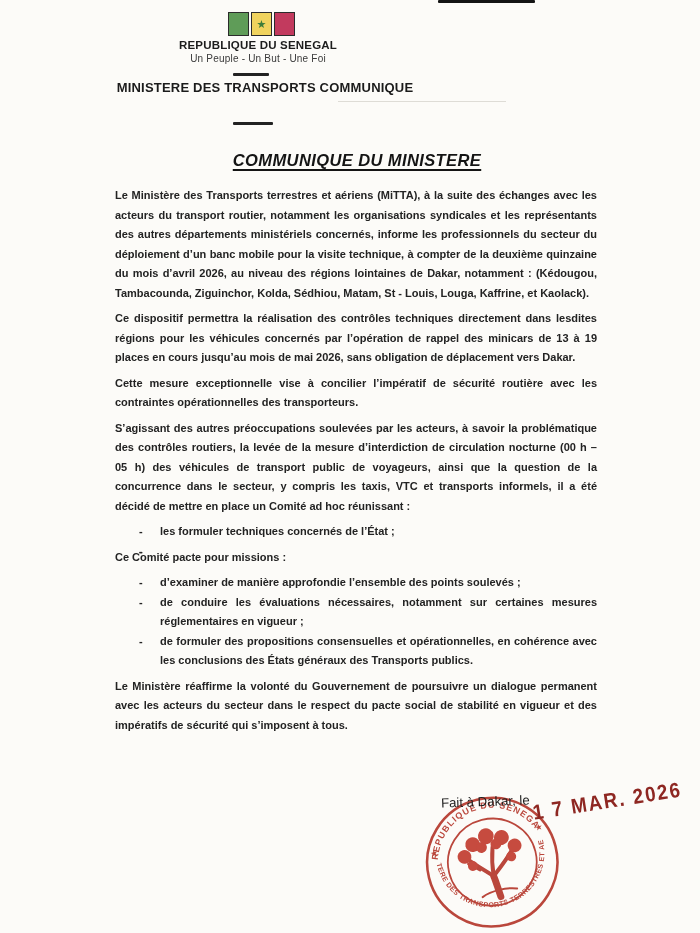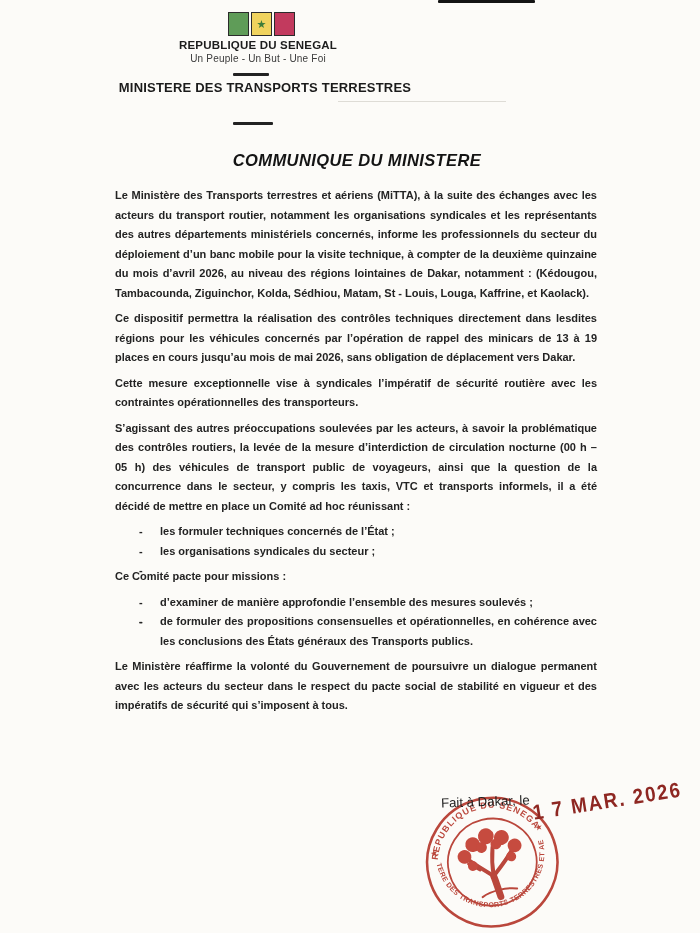--- a/index.html
+++ b/index.html
@@ -49,20 +49,21 @@
     position:absolute;left:85px;top:80px;width:360px;
     text-align:center;font-weight:bold;font-size:13px;line-height:15px;color:#1b1b1b;letter-spacing:.2px;
   }
   
   .doc-title{
     position:absolute;left:0;top:151px;width:714px;
     text-align:center;
     font-size:16.5px;font-weight:bold;font-style:italic;letter-spacing:.4px;color:#141414;
   }
   .doc-title span{
+    text-decoration:underline;
     text-decoration-thickness:2px;
     text-underline-offset:3px;
   }
   
   .body-text{
     position:absolute;left:115px;top:186px;width:482px;
     font-size:11px;line-height:19.5px;text-align:justify;color:#232323;font-weight:bold;
   }
   .body-text p{margin:0 0 6px 0;}
   ul.dash-list{
@@ -110,47 +111,47 @@
     </div>
     <div class="panel" style="background:#c23a5e"></div>
   </div>
 
   <div class="h-republic">REPUBLIQUE DU SENEGAL</div>
   <div class="h-motto">Un Peuple - Un But - Une Foi</div>
 
   <div class="rule-sm rule-1"></div>
 
   <div class="h-ministry">
-    <div>MINISTERE DES TRANSPORTS TERRESTRES</div>
+    <div>MINISTERE DES TRANSPORTS COMMUNIQUE</div>
   </div>
   <div class="crease"></div>
 
   <div class="rule-sm rule-2"></div>
 
   <div class="doc-title">
     <span>COMMUNIQUE DU MINISTERE</span>
   </div>
 
   <div class="body-text">
     <p>Le Ministère des Transports terrestres et aériens (MiTTA), à la suite des échanges avec les acteurs du transport routier, notamment les organisations syndicales et les représentants des autres départements ministériels concernés, informe les professionnels du secteur du déploiement d’un banc mobile pour la visite technique, à compter de la deuxième quinzaine du mois d’avril 2026, au niveau des régions lointaines de Dakar, notamment : (Kédougou, Tambacounda, Ziguinchor, Kolda, Sédhiou, Matam, St - Louis, Louga, Kaffrine, et Kaolack).</p>
     <p>Ce dispositif permettra la réalisation des contrôles techniques directement dans lesdites régions pour les véhicules concernés par l’opération de rappel des minicars de 13 à 19 places en cours jusqu’au mois de mai 2026, sans obligation de déplacement vers Dakar.</p>
-    <p>Cette mesure exceptionnelle vise à syndicales l’impératif de sécurité routière avec les contraintes opérationnelles des transporteurs.</p>
+    <p>Cette mesure exceptionnelle vise à concilier l’impératif de sécurité routière avec les contraintes opérationnelles des transporteurs.</p>
     <p>S’agissant des autres préoccupations soulevées par les acteurs, à savoir la problématique des contrôles routiers, la levée de la mesure d’interdiction de circulation nocturne (00 h – 05 h) des véhicules de transport public de voyageurs, ainsi que la question de la concurrence dans le secteur, y compris les taxis, VTC et transports informels, il a été décidé de mettre en place un Comité ad hoc réunissant :</p>
 
     <ul class="dash-list">
       <li><span class="marker">-</span><span>les formuler techniques concernés de l’État ;</span></li>
-      <li><span class="marker">-</span><span>les organisations syndicales du secteur ;</span></li>
+      <li><span class="marker">-</span></li>
       <li><span class="marker">-</span></li>
     </ul>
 
     <p>Ce Comité pacte pour missions :</p>
 
     <ul class="dash-list">
-      <li><span class="marker">-</span><span>d’examiner de manière approfondie l’ensemble des mesures soulevés ;</span></li>
-      <li><span class="marker">-</span></li>
+      <li><span class="marker">-</span><span>d’examiner de manière approfondie l’ensemble des points soulevés ;</span></li>
+      <li><span class="marker">-</span><span>de conduire les évaluations nécessaires, notamment sur certaines mesures réglementaires en vigueur ;</span></li>
       <li><span class="marker">-</span><span>de formuler des propositions consensuelles et opérationnelles, en cohérence avec les conclusions des États généraux des Transports publics.</span></li>
     </ul>
 
     <p>Le Ministère réaffirme la volonté du Gouvernement de poursuivre un dialogue permanent avec les acteurs du secteur dans le respect du pacte social de stabilité en vigueur et des impératifs de sécurité qui s’imposent à tous.</p>
   </div>
 
   <div class="place-line">Fait à Dakar, le</div>
   <div class="date-stamp">1 7 MAR. 2026</div>
 
   <svg class="seal" viewBox="0 0 160 150">

